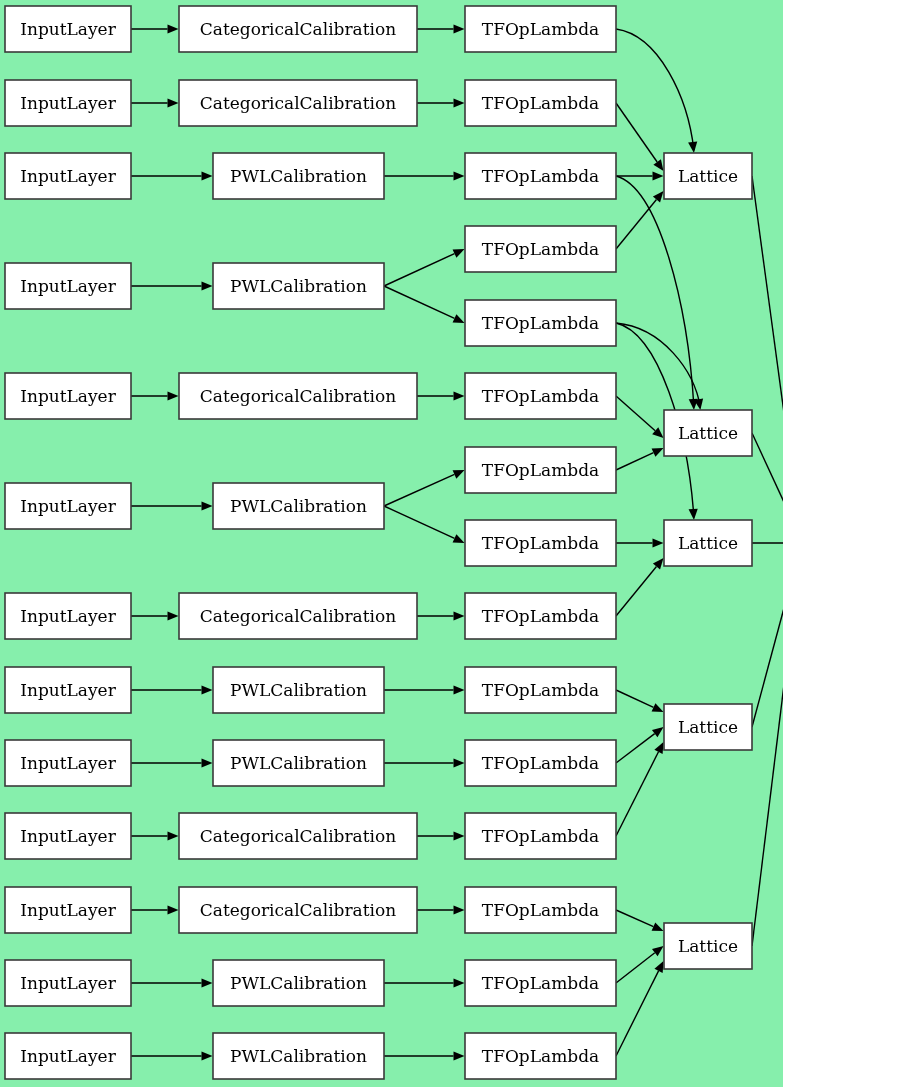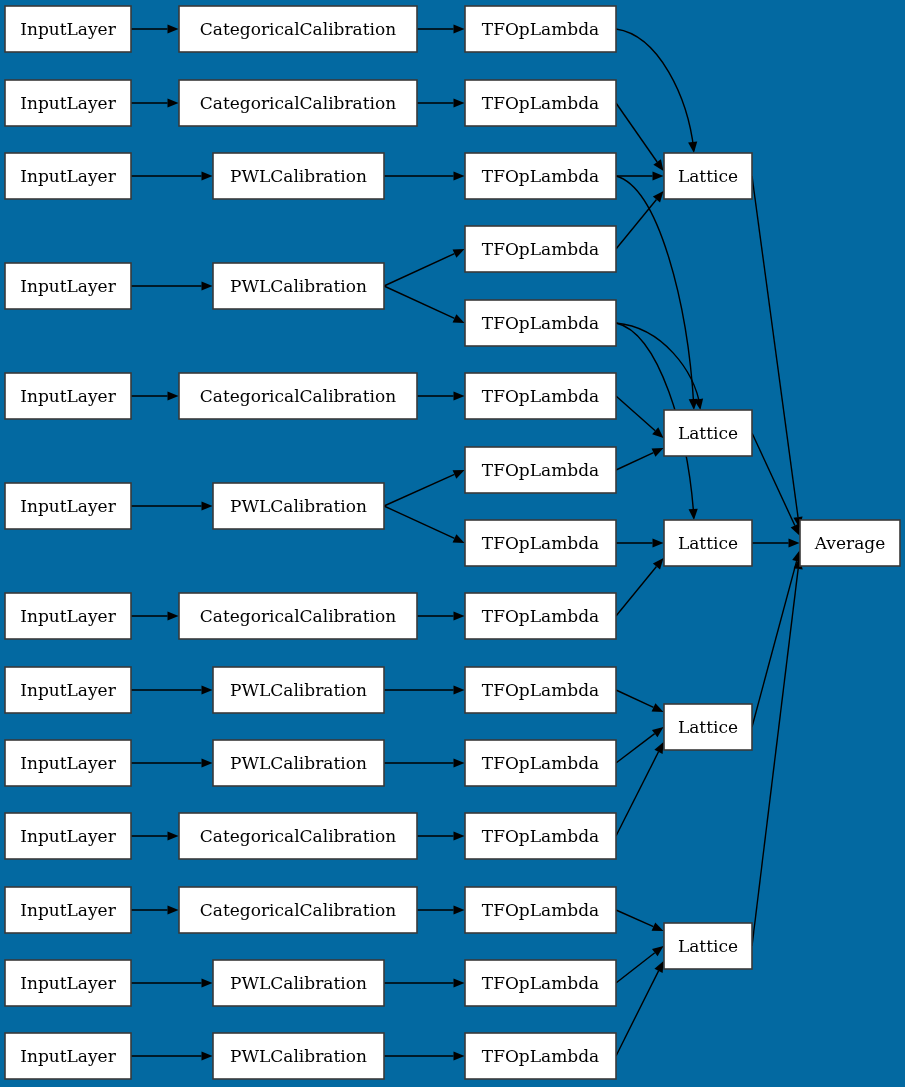--- a/index.html
+++ b/index.html
@@ -2,23 +2,23 @@
 <html><head>
 <meta charset="utf-8">
 <style>
   html, body {
     margin: 0;
     padding: 0;
     background: #ffffff;
   }
   #canvas {
     position: relative;
-    width: 905px;
+    width: 783px;
     height: 1087px;
-    background: #0369a1;
+    background: #86efac;
     overflow: hidden;
   }
   svg#graph {
     position: absolute;
     left: 0;
     top: 0;
     width: 905px;
     height: 1087px;
   }
   .node-box {

